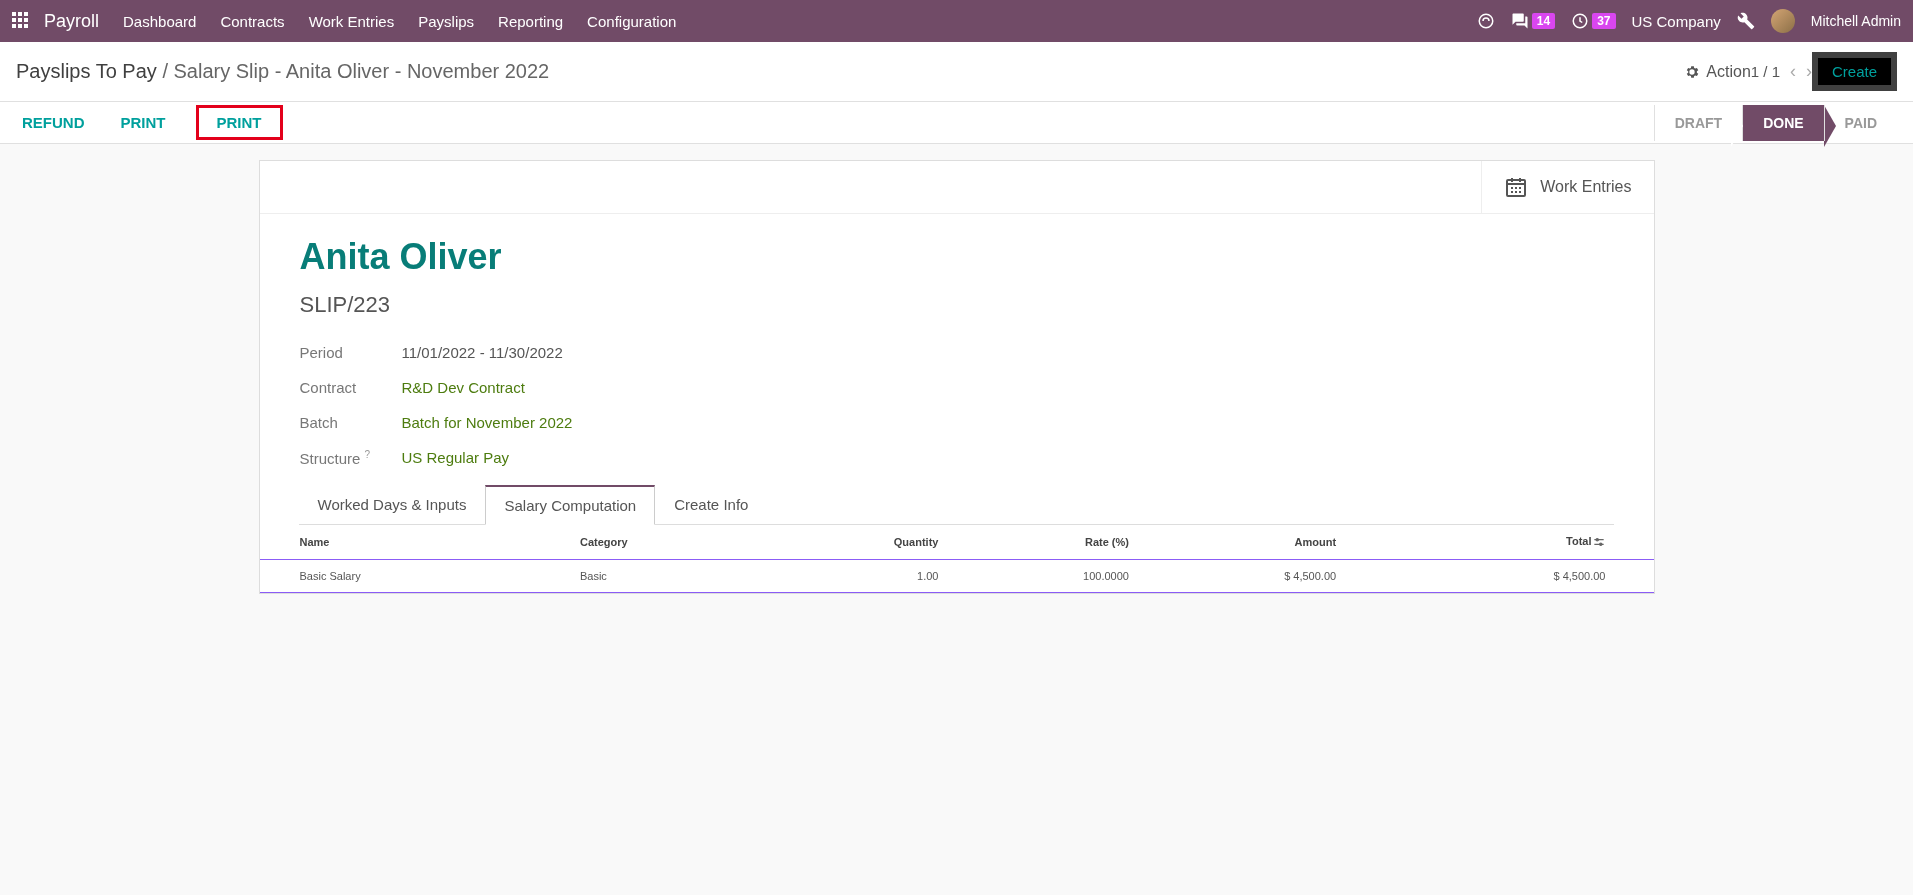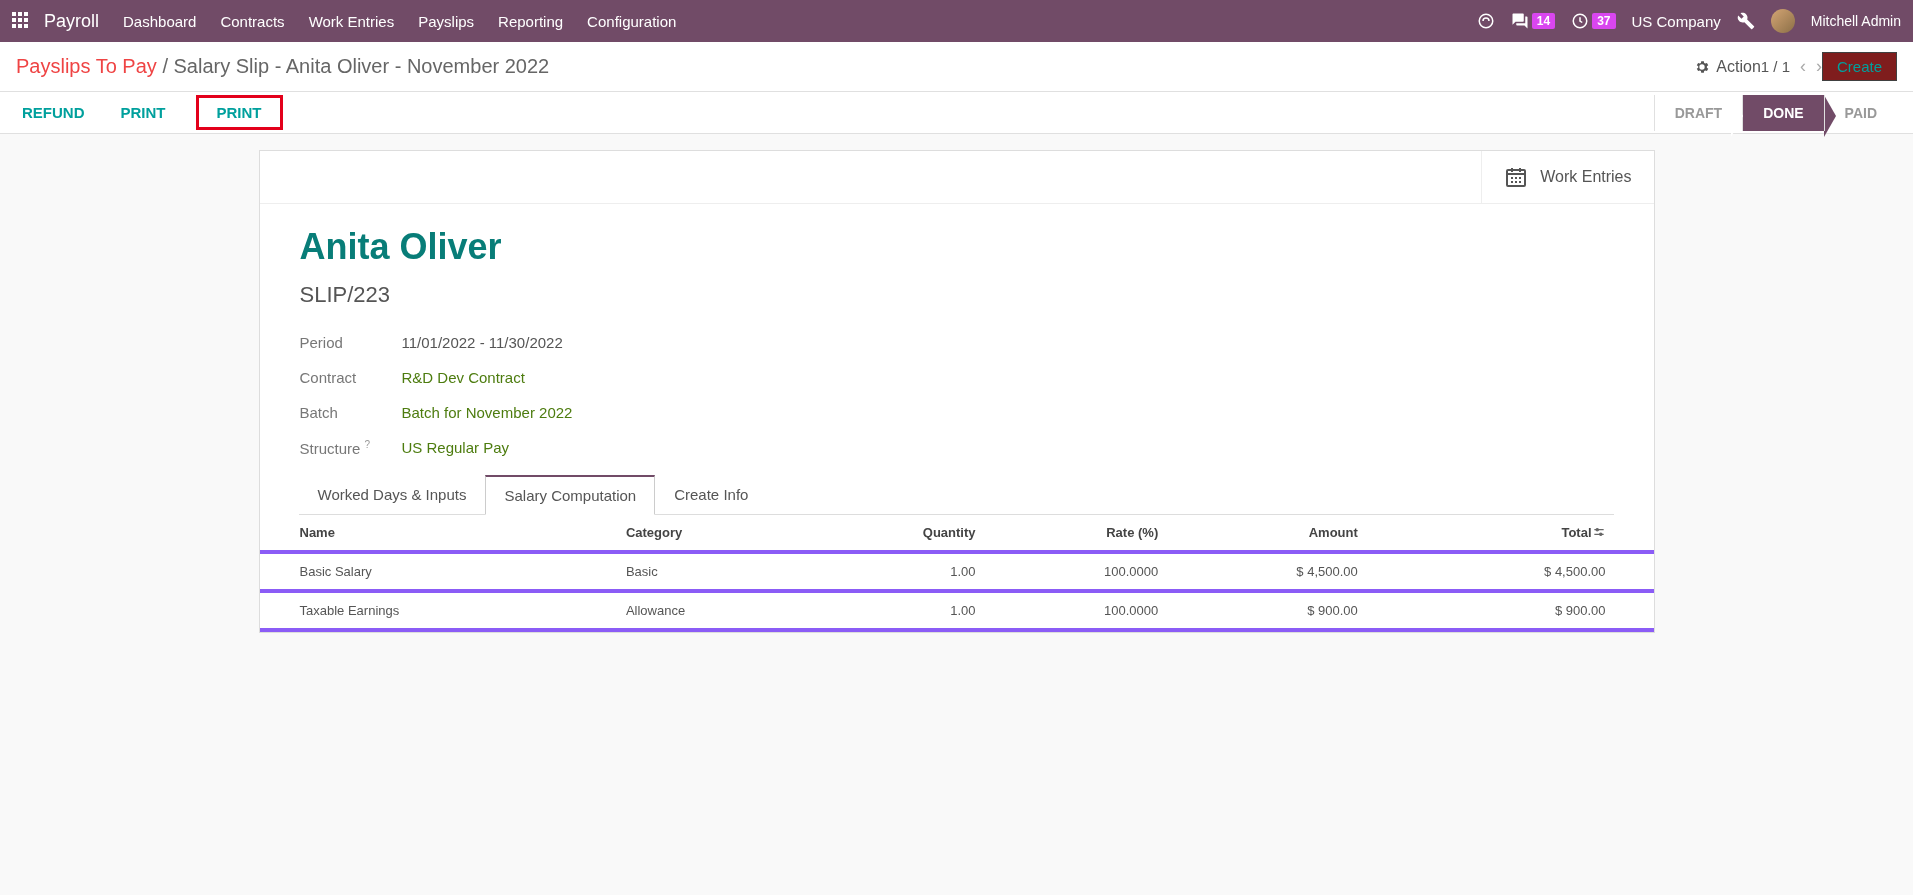--- a/index.html
+++ b/index.html
@@ -15,26 +15,26 @@
 .topnav-right { margin-left: auto; display: flex; align-items: center; gap: 16px; }
 .icon { width: 18px; height: 18px; display: inline-flex; align-items: center; justify-content: center; }
 .badge-wrap { position: relative; display: flex; align-items: center; cursor: pointer; }
 .badge { background: #d946ef; color: #fff; font-size: 12px; padding: 1px 5px; border-radius: 2px; margin-left: 3px; font-weight: 600; }
 .company { font-size: 15px; cursor: pointer; }
 .avatar { width: 24px; height: 24px; border-radius: 50%; background: linear-gradient(135deg,#d4a574,#8b6f47); display:inline-block; }
 
 
 .breadcrumb-bar { background: #fff; border-bottom: 1px solid #e0e0e0; padding: 10px 16px; display: flex; align-items: center; }
 .breadcrumb { font-size: 20px; color: #666; }
-.breadcrumb .link { color: #ef4444; cursor: pointer; }
+.breadcrumb .link { color: #404040; cursor: pointer; }
 .breadcrumb-right { margin-left: auto; display: flex; align-items: center; }
 .action-btn { font-size: 16px; color: #555; cursor: pointer; display: flex; align-items: center; gap: 6px; }
 .pager { font-size: 15px; color: #555; display: flex; align-items: center; gap: 10px; }
 .pager .arrow { color: #aaa; cursor: pointer; font-size: 18px; }
-.create-btn { border: 1px solid #404040; color: #00A09D; background: #7f1d1d; padding: 5px 14px; font-size: 15px; cursor: pointer; }
+.create-btn { border: 6px solid #404040; color: #00A09D; background: #000000; padding: 5px 14px; font-size: 15px; cursor: pointer; }
 
 
 .button-row { background: #fff; border-bottom: 1px solid #e0e0e0; display: flex; align-items: center; padding: 0 16px; height: 42px; }
 .action-link { color: #00A09D; font-weight: 600; font-size: 15px; margin-right: 24px; cursor: pointer; padding: 8px 6px; }
 .print-highlight { border: 3px solid #e3001b; padding: 6px 18px; }
 .status-bar { margin-left: auto; display: flex; }
 .status { padding: 10px 20px; font-size: 14px; font-weight: 600; color: #999; position: relative; border-left: 1px solid #e0e0e0; }
 .status.active { background: #714B67; color: #fff; }
 .status.active::after { content:""; position:absolute; right:-12px; top:0; border-top:21px solid transparent; border-bottom:21px solid transparent; border-left:12px solid #714B67; }
 .status.active::before { content:""; position:absolute; left:-12px; top:0; border-top:21px solid transparent; border-bottom:21px solid transparent; border-left:12px solid #fff; z-index:1; }
@@ -53,21 +53,21 @@
 .field-value { color: #555; }
 .field-value.link { color: #4d7c0f; cursor: pointer; }
 
 
 .tabs { display: flex; margin-top: 16px; border-bottom: 1px solid #ddd; margin-left: -1px; }
 .tab { padding: 10px 18px; border: 1px solid transparent; font-size: 15px; color: #555; cursor: pointer; }
 .tab.active { border: 1px solid #ccc; border-top: 2px solid #714B67; border-bottom: 1px solid #fff; margin-bottom: -1px; background: #fff; }
 
 
 .salary-table { width: 100%; border-collapse: collapse; }
-.salary-table th, .salary-table td { text-align: left; padding: 10px 12px; border-bottom: 4px solid #8b5cf6; font-size: 13px; }
+.salary-table th, .salary-table td { text-align: left; padding: 10px 12px; border-bottom: 1px solid #8b5cf6; font-size: 11px; }
 .salary-table th { color: #444; font-weight: 600; }
 .salary-table th.num, .salary-table td.num { text-align: right; }
 .salary-table td { color: #555; }
 .table-opt { float: right; color: #666; }
 
 svg { display: block; }
 </style>
 </head>
 <body>
 
@@ -217,24 +217,16 @@
       </thead>
       <tbody>
         <tr>
           <td style="padding-left:40px;">Basic Salary</td>
           <td>Basic</td>
           <td class="num">1.00</td>
           <td class="num">100.0000</td>
           <td class="num">$ 4,500.00</td>
           <td class="num" style="padding-right:48px;">$ 4,500.00</td>
         </tr>
-        <tr>
-          <td style="padding-left:40px;">Taxable Earnings</td>
-          <td>Allowance</td>
-          <td class="num">1.00</td>
-          <td class="num">100.0000</td>
-          <td class="num">$ 900.00</td>
-          <td class="num" style="padding-right:48px;">$ 900.00</td>
-        </tr>
       </tbody>
     </table>
   </div>
 </div>
 
 </body></html>

